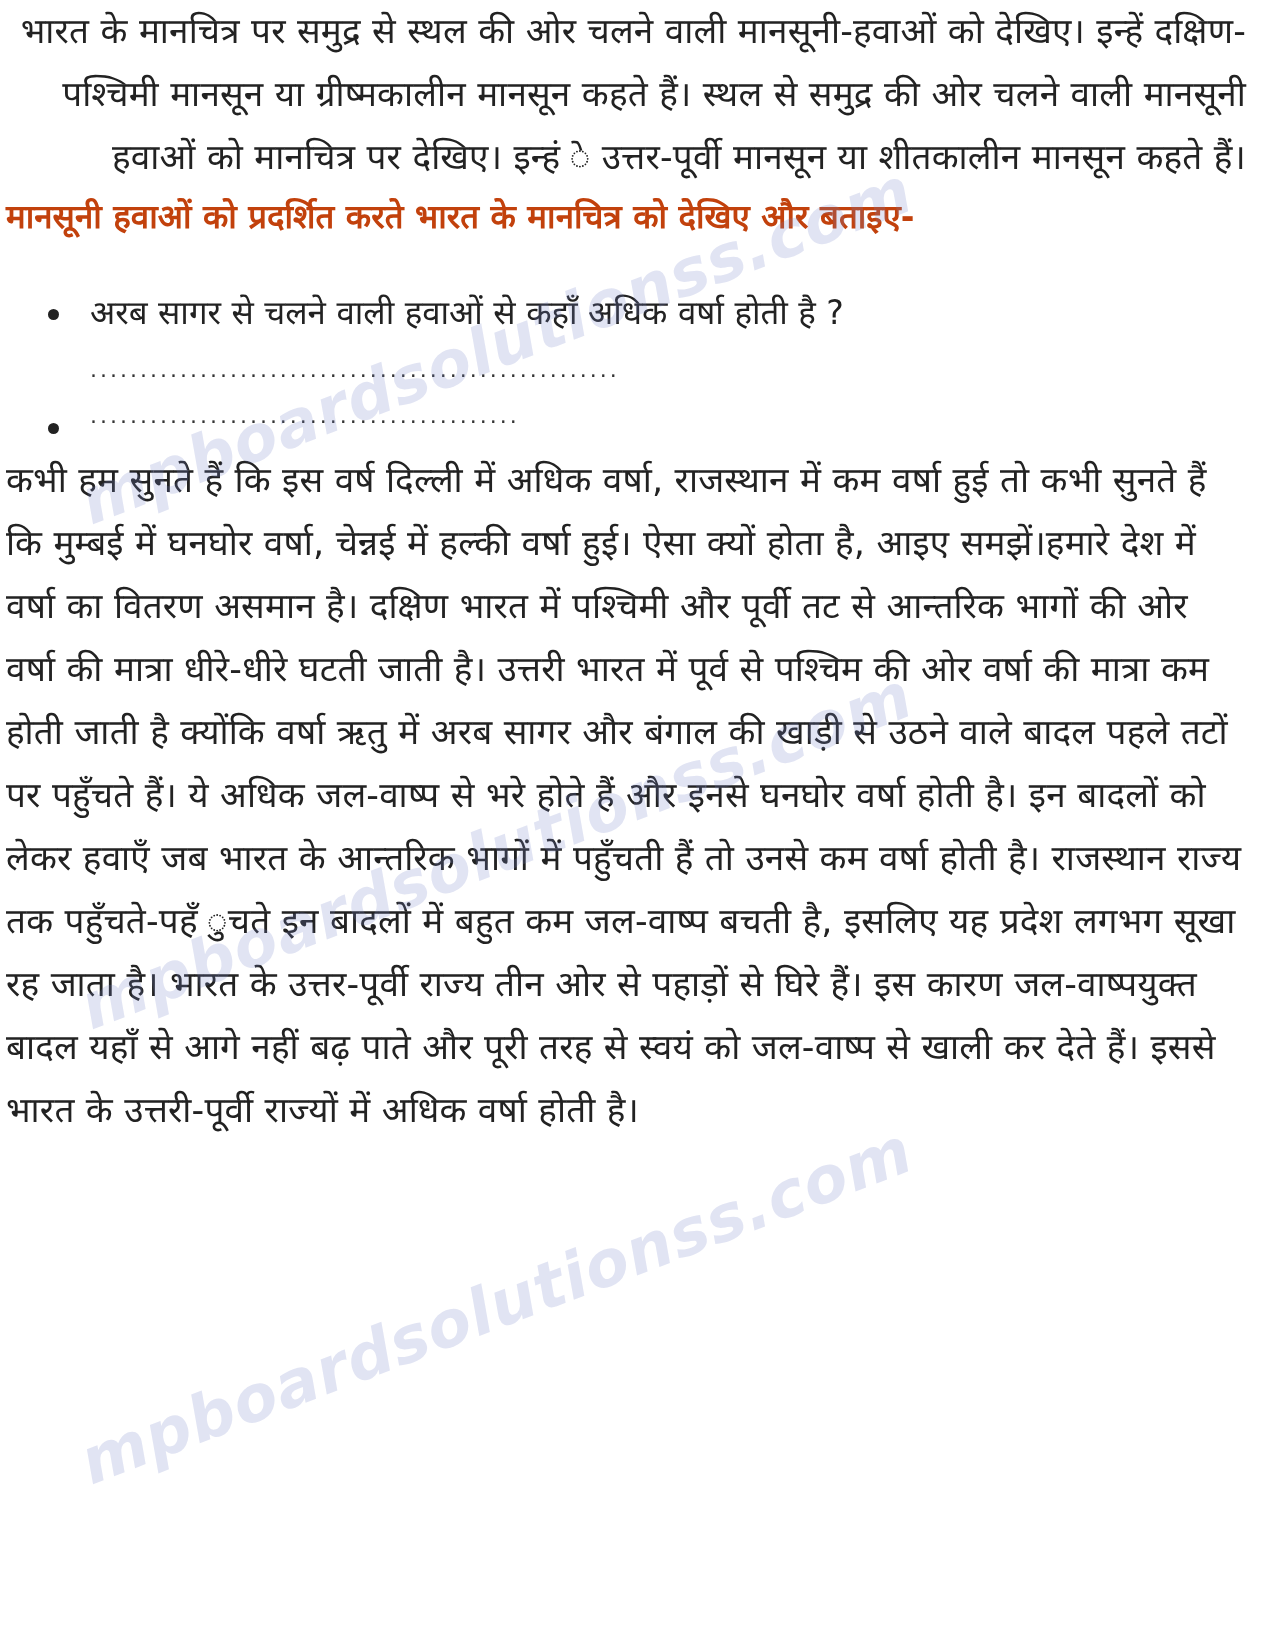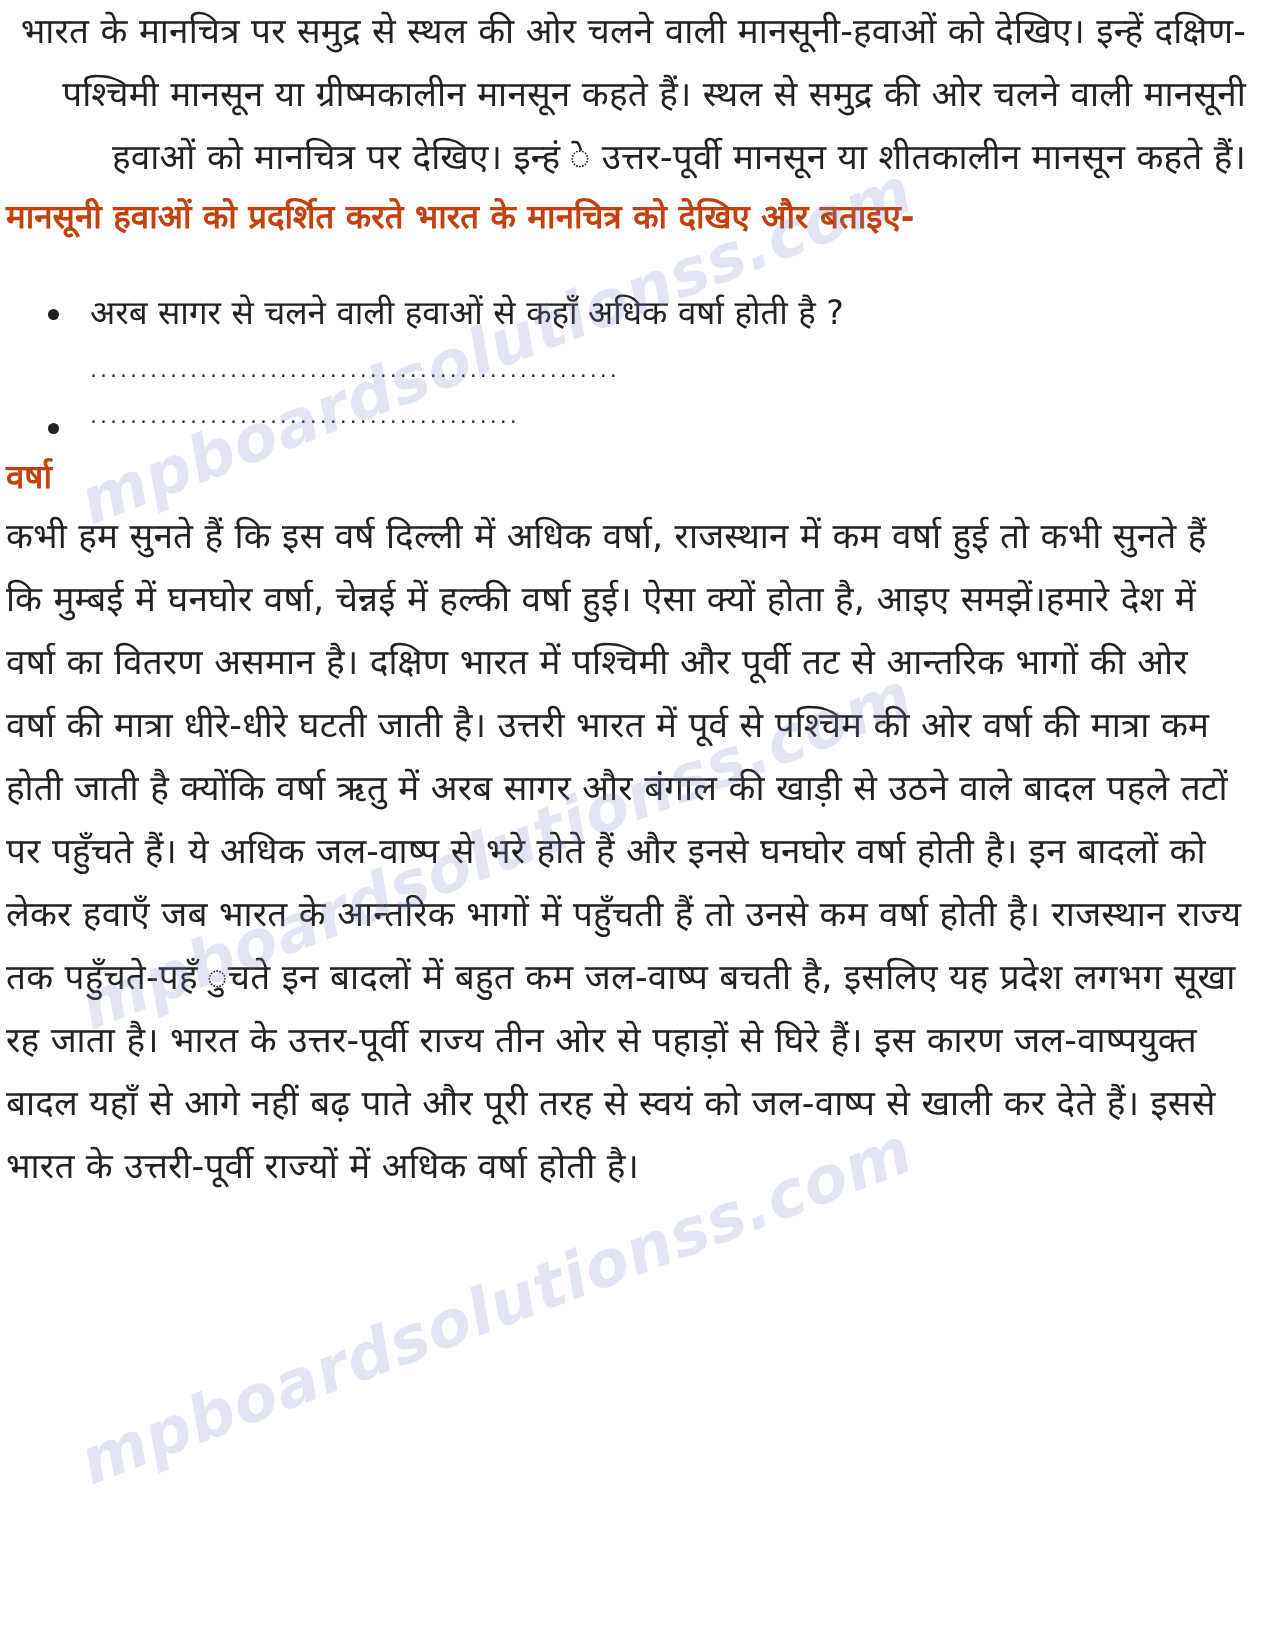--- a/index.html
+++ b/index.html
@@ -105,21 +105,20 @@
       <span class="bullet"></span>
       <span>अरब सागर से चलने वाली हवाओं से कहाँ अधिक वर्षा होती है ?</span>
       <span class="answer-line">.....................................................</span>
     </li>
     <li class="q2">
       <span class="bullet"></span>
       <span class="answer-line">...........................................</span>
     </li>
   </ul>
 
-  <h3 class="section-heading heading-varsha">वर्षा</h3>
 
   <p class="para para-varsha">कभी हम सुनते हैं कि इस वर्ष दिल्ली में अधिक वर्षा, राजस्थान में कम वर्षा हुई तो कभी सुनते हैं कि मुम्बई में घनघोर वर्षा, चेन्नई में हल्की वर्षा हुई। ऐसा क्यों होता है, आइए समझें।हमारे देश में वर्षा का वितरण असमान है। दक्षिण भारत में पश्चिमी और पूर्वी तट से आन्तरिक भागों की ओर वर्षा की मात्रा धीरे-धीरे घटती जाती है। उत्तरी भारत में पूर्व से पश्चिम की ओर वर्षा की मात्रा कम होती जाती है क्योंकि वर्षा ऋतु में अरब सागर और बंगाल की खाड़ी से उठने वाले बादल पहले तटों पर पहुँचते हैं। ये अधिक जल-वाष्प से भरे होते हैं और इनसे घनघोर वर्षा होती है। इन बादलों को लेकर हवाएँ जब भारत के आन्तरिक भागों में पहुँचती हैं तो उनसे कम वर्षा होती है। राजस्थान राज्य तक पहुँचते-पहँ ुचते इन बादलों में बहुत कम जल-वाष्प बचती है, इसलिए यह प्रदेश लगभग सूखा रह जाता है। भारत के उत्तर-पूर्वी राज्य तीन ओर से पहाड़ों से घिरे हैं। इस कारण जल-वाष्पयुक्त बादल यहाँ से आगे नहीं बढ़ पाते और पूरी तरह से स्वयं को जल-वाष्प से खाली कर देते हैं। इससे भारत के उत्तरी-पूर्वी राज्यों में अधिक वर्षा होती है।</p>
 
 </div>
 
 <div class="watermark wm1">mpboardsolutionss.com</div>
 <div class="watermark wm2">mpboardsolutionss.com</div>
 <div class="watermark wm3">mpboardsolutionss.com</div>
 
 </body></html>

